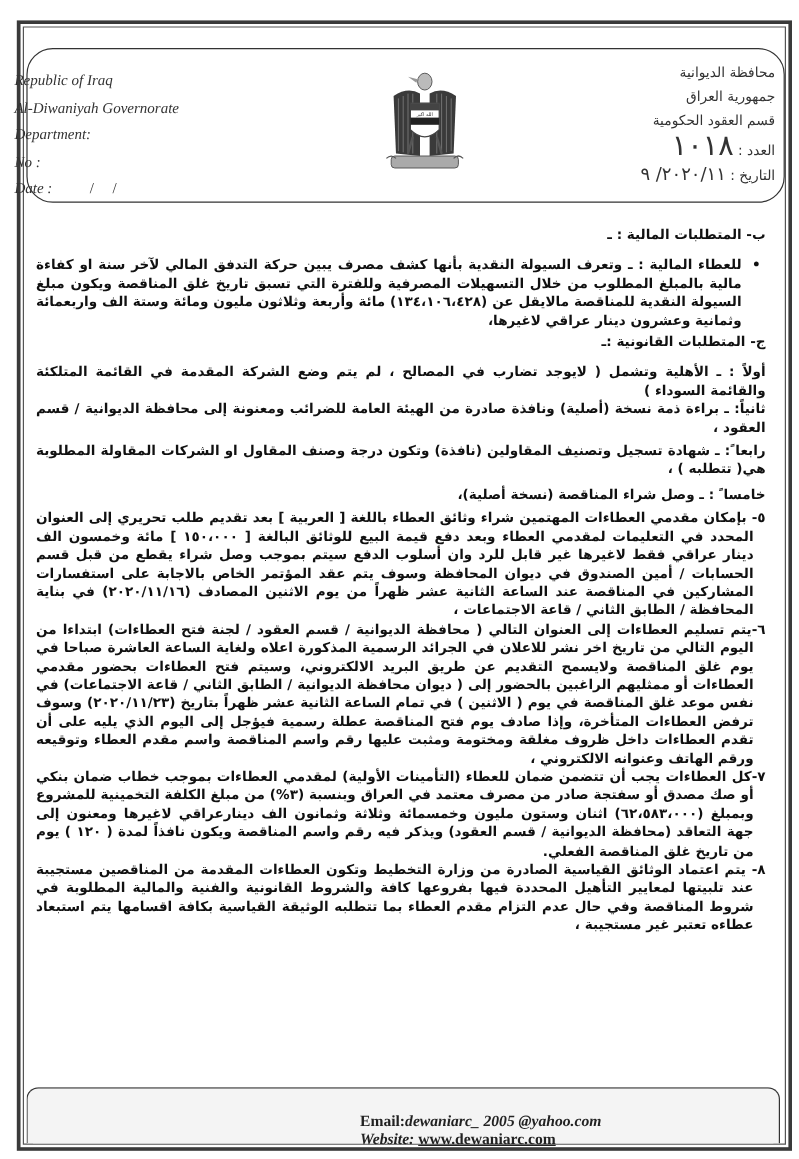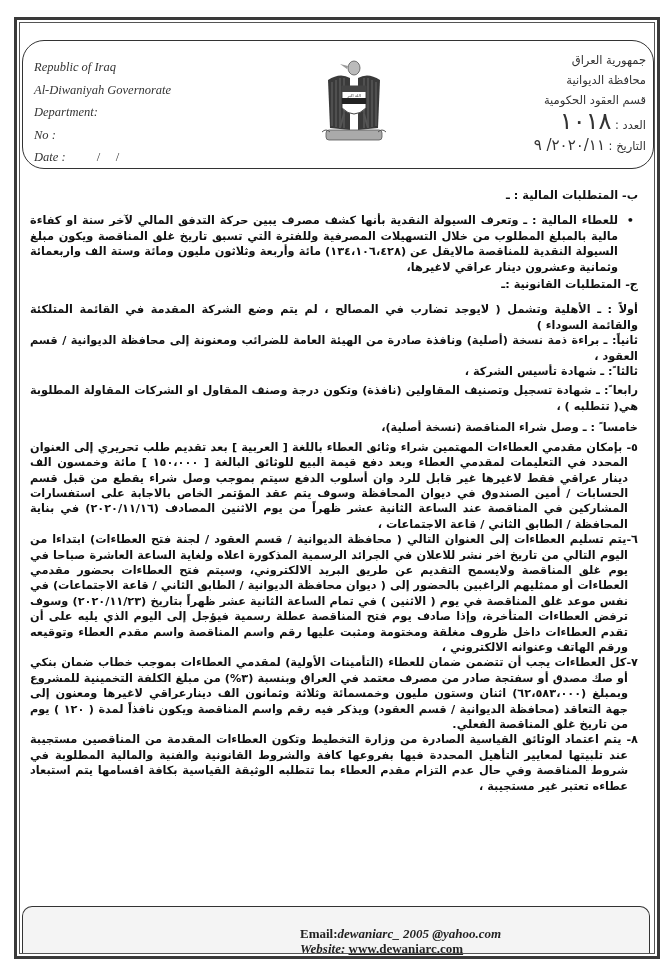--- a/index.html
+++ b/index.html
@@ -2,21 +2,21 @@
 <html><head>
 <meta charset="utf-8">
 <style>
   html, body { margin:0; padding:0; background:#ffffff; }
   body { width:666px; height:966px; position:relative; overflow:hidden;
          font-family:"DejaVu Sans", "Liberation Sans", sans-serif; color:#111; }
   .page-frame { position:absolute; left:14px; top:17px; width:640px; height:936px;
                 border:3px solid #3a3a3a; box-shadow: inset 0 0 0 2px #fff, inset 0 0 0 3px #555; }
   .header-box { position:absolute; left:22px; top:40px; width:630px; height:127px;
                 border:1.5px solid #333; border-radius:22px; border-top-right-radius:22px; }
-  .en-col { position:absolute; left:34px; top:56px; width:200px;
+  .en-col { position:absolute; left:12px; top:56px; width:200px;
             font-family:"Liberation Serif", "DejaVu Serif", serif; font-style:italic;
             font-size:12.5px; color:#333; line-height:22.5px; }
   .ar-col { position:absolute; right:20px; top:50px; width:220px; direction:rtl; text-align:right;
             font-family:"DejaVu Sans", sans-serif; font-size:11.5px; color:#333; line-height:20px; }
   .ar-col .num { font-size:24px; letter-spacing:3px; line-height:22px; }
   .ar-col .dt { font-size:15px; letter-spacing:1px; }
   .emblem { position:absolute; left:320px; top:58px; width:68px; height:96px; }
   .content { position:absolute; left:30px; top:188px; width:608px; direction:rtl; text-align:justify;
              font-family:"DejaVu Sans", sans-serif; font-size:11.3px; font-weight:bold; line-height:15.4px; }
   .content p { margin:0; }
@@ -77,22 +77,22 @@
     <text x="34" y="39" font-size="4" text-anchor="middle" fill="#333">الله اكبر</text>
 
     <path d="M24 56 L20 70 M44 56 L48 70" stroke="#555" stroke-width="2"></path>
     <rect x="6" y="72" width="56" height="10" rx="3" fill="#aaa" stroke="#555" stroke-width="0.8"></rect>
     <path d="M2 74 Q6 70 10 74" stroke="#555" fill="none"></path>
     <path d="M66 74 Q62 70 58 74" stroke="#555" fill="none"></path>
   </svg>
 </div>
 
 <div class="ar-col">
+  <div>محافظة الديوانية</div>
   <div>جمهورية العراق</div>
-  <div>محافظة الديوانية</div>
   <div>قسم العقود الحكومية</div>
   <div>
     <span>العدد :</span>
     <span class="num">١٠١٨</span>
   </div>
   <div>
     <span>التاريخ :</span>
     <span class="dt">٢٠٢٠/١١/ ٩</span>
   </div>
 </div>
@@ -109,23 +109,20 @@
   <p style="margin-top:2px;">
     <span>ج- </span><span class="u">المتطلبات القانونية :ـ</span>
   </p>
   <div class="gap"></div>
 
   <p>
     <span class="u">أولاً :</span><span> ـ الأهلية وتشمل ( لايوجد تضارب في المصالح ، لم يتم وضع الشركة المقدمة في القائمة المتلكئة والقائمة السوداء )</span>
   </p>
   <p>
     <span class="u">ثانياً:</span><span> ـ براءة ذمة نسخة (أصلية) ونافذة صادرة من الهيئة العامة للضرائب ومعنونة إلى محافظة الديوانية / قسم العقود ،</span>
-  </p>
-  <p>
-    <span class="u">ثالثا ً:</span><span> ـ شهادة تأسيس الشركة ،</span>
   </p>
   <p style="margin-top:4px;">
     <span class="u">رابعا ً:</span><span> ـ شهادة تسجيل وتصنيف المقاولين (نافذة) وتكون درجة وصنف المقاول او الشركات المقاولة المطلوبة هي</span><span class="u">( تتطلبه )</span><span> ،</span>
   </p>
   <p style="margin-top:6px;">
     <span class="u">خامسا ً :</span><span> ـ  وصل شراء المناقصة (نسخة أصلية)،</span>
   </p>
 
   <p class="numbered" style="margin-top:4px;">
     <span>٥-</span> <span>بإمكان مقدمي العطاءات المهتمين شراء وثائق العطاء باللغة [ العربية ] بعد تقديم طلب تحريري إلى العنوان المحدد في التعليمات لمقدمي العطاء وبعد دفع قيمة البيع للوثائق البالغة [ ١٥٠،٠٠٠ ] مائة وخمسون الف  دينار عراقي فقط لاغيرها غير قابل للرد وان أسلوب الدفع سيتم بموجب وصل شراء يقطع من قبل قسم الحسابات / أمين الصندوق في ديوان المحافظة وسوف يتم عقد المؤتمر الخاص بالاجابة على استفسارات المشاركين في المناقصة عند الساعة الثانية عشر ظهراً من يوم الاثنين  المصادف (٢٠٢٠/١١/١٦) في بناية المحافظة / الطابق الثاني / قاعة الاجتماعات ،</span>

